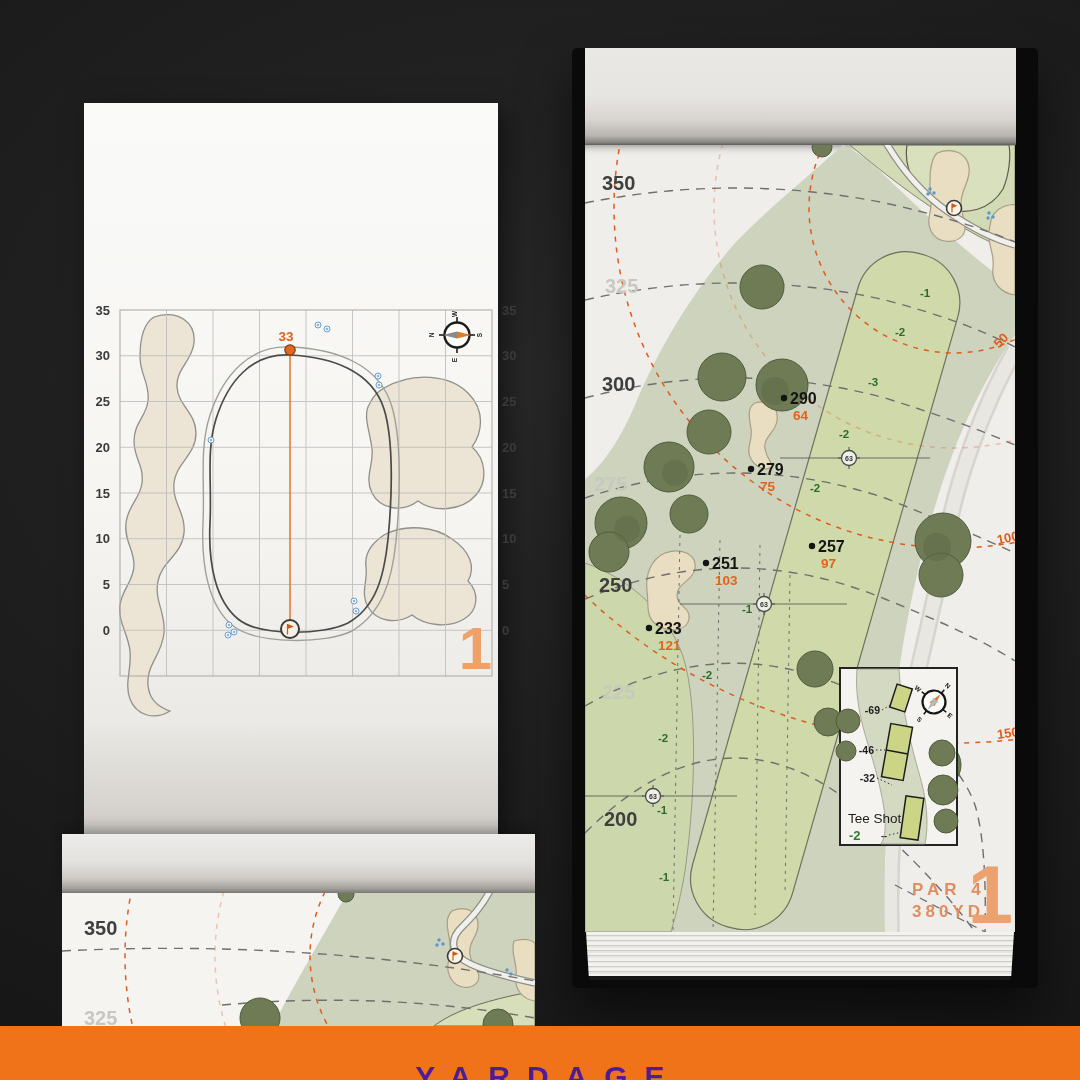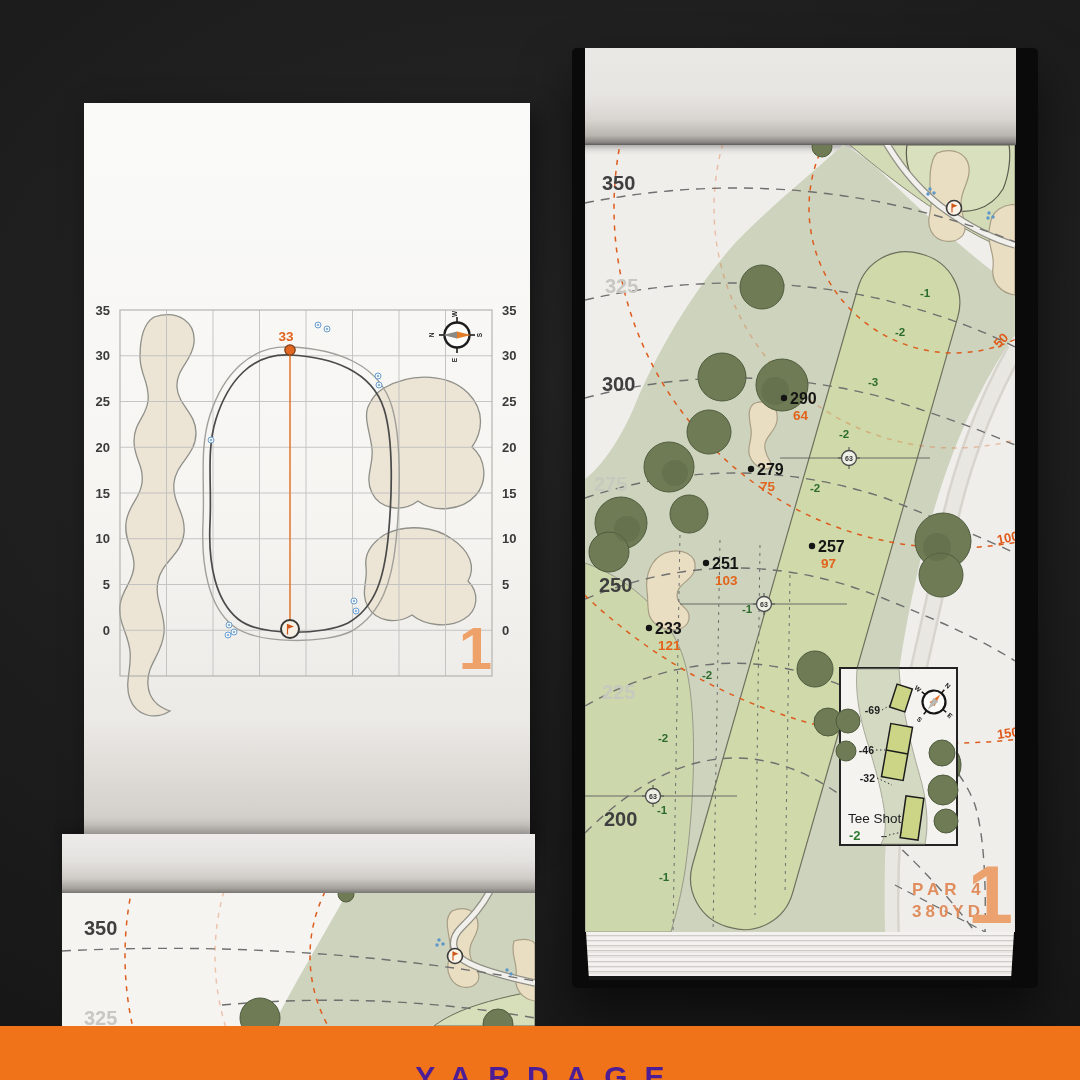--- a/index.html
+++ b/index.html
@@ -14,21 +14,21 @@
                box-shadow:0 26px 50px rgba(0,0,0,.55);}
   .right-flip{left:585px;top:0;width:431px;height:97px;
               background:linear-gradient(180deg,#eae8e5 0%,#e7e5e2 48%,#d8d5d1 74%,#b9b6b1 90%,#8b8985 97%,#5f5d5a 100%);}
   .right-page{left:585px;top:97px;width:430px;height:787px;background:#efeeeb;
               box-shadow:inset 0 7px 9px -6px rgba(0,0,0,.45);}
   .right-stack{left:586px;top:884px;width:428px;height:44px;
                background:repeating-linear-gradient(180deg,#f3f2f0 0px,#f3f2f0 2.6px,#cfccc7 2.6px,#cfccc7 3.6px,#e8e6e3 3.6px,#e8e6e3 5.2px);
                border-bottom:4px solid #161616;clip-path:polygon(0 0,100% 0,99.3% 100%,0.7% 100%);}
 
   
-  .left-page{left:84px;top:55px;width:446px;height:733px;
+  .left-page{left:84px;top:55px;width:414px;height:733px;
              background:linear-gradient(180deg,#fafaf8 0%,#f6f5f2 55%,#eceae6 84%,#d4d1cc 97%,#bcb9b4 100%);
              box-shadow:7px 9px 24px rgba(0,0,0,.5);}
   .bl-flip{left:62px;top:786px;width:473px;height:59px;
            background:linear-gradient(180deg,#edecea 0%,#e4e2df 45%,#cfccc8 75%,#a5a29d 92%,#797774 100%);
            box-shadow:0 -4px 10px rgba(0,0,0,.25);}
   .bl-page{left:62px;top:845px;width:473px;height:133px;background:#f5f4f1;}
 
   
   .banner{left:0;top:978px;width:1080px;height:102px;background:#f0731a;
           display:flex;align-items:center;justify-content:center;}

